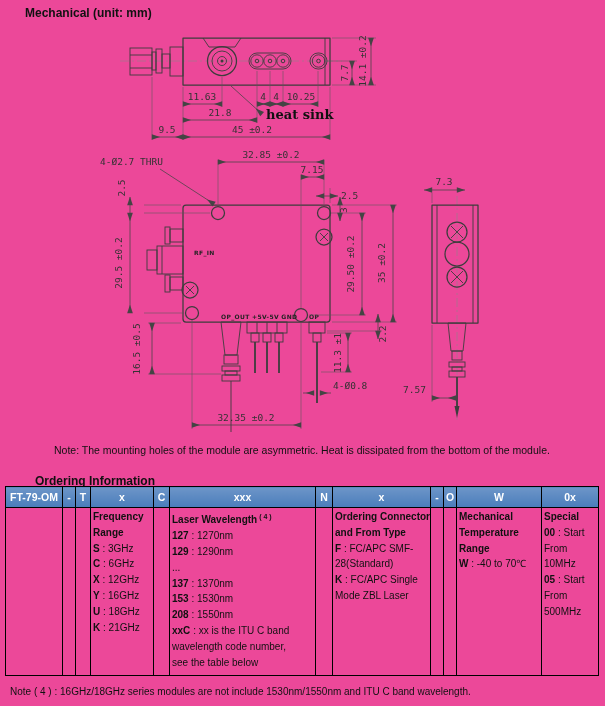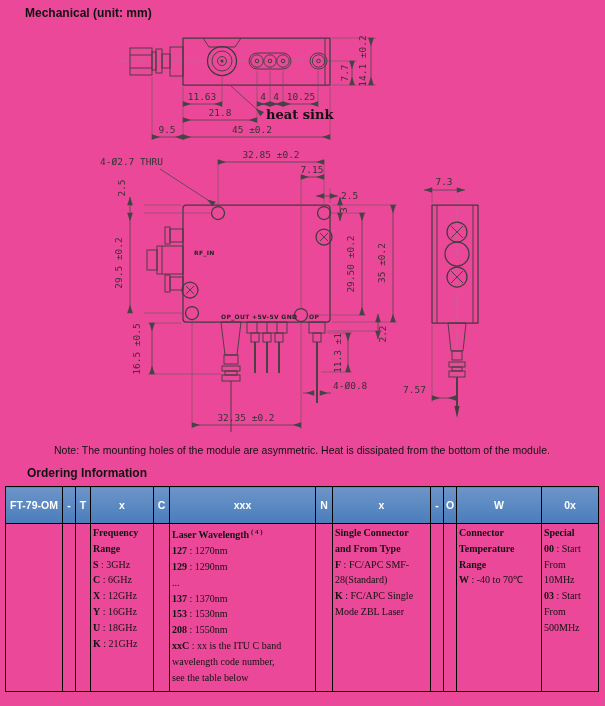--- a/index.html
+++ b/index.html
@@ -1,19 +1,19 @@
 <!DOCTYPE html>
 <html><head>
 <meta charset="utf-8">
 <style>
   html,body{margin:0;padding:0;background:#fff;}
   .page{position:relative;width:605px;height:706px;background:#ec4899;overflow:hidden;
         font-family:"Liberation Sans",sans-serif;color:#111;}
   .h-title{position:absolute;left:25px;top:6px;font-size:12px;font-weight:bold;margin:0;}
-  .h-order{position:absolute;left:27px;top:466px;font-size:12px;font-weight:bold;margin:0;}
+  .h-order{position:absolute;left:27px;top:466px;font-size:12px;font-weight:bold;margin:8px;}
   .note{position:absolute;left:28px;top:444px;font-size:10.5px;margin:0;white-space:nowrap;padding-left:26px;}
   .footnote{position:absolute;left:10px;top:686px;font-size:10px;margin:0;white-space:nowrap;}
   .drawing{position:absolute;left:0;top:28px;}
 
   
   .b  {fill:none;stroke:#3d3d3d;stroke-width:1.25;stroke-linejoin:round;}
   .b2 {fill:none;stroke:#3d3d3d;stroke-width:.9;}
   .ext{stroke:#5a5a5a;stroke-width:.55;}
   .dim{stroke:#444;stroke-width:.75;}
   .cl {stroke:#8a8a8a;stroke-width:.55;stroke-dasharray:9 3 2 3;}
@@ -23,23 +23,23 @@
   .ds {marker-start:url(#arr);}
   .dl {font:9.5px "DejaVu Sans Mono",monospace;fill:#333;text-anchor:middle;}
   .dls{text-anchor:start;}
   .hs {font:bold 13px "DejaVu Serif",serif;fill:#111;text-anchor:start;}
   .lbl{font:bold 6px "DejaVu Sans",sans-serif;fill:#222;letter-spacing:.35px;text-anchor:start;}
 
   
   .otable{position:absolute;left:5px;top:486px;border-collapse:collapse;table-layout:fixed;
           width:593px;font-family:"Liberation Sans",sans-serif;}
   .otable th{background:linear-gradient(#6d95c8,#4a7dbb);color:#fff;font-weight:bold;font-size:10.5px;
-          border:1px solid #000;height:20px;padding:8px 1px;text-align:center;overflow:hidden;}
+          border:1px solid #000;height:20px;padding:0 1px;text-align:center;overflow:hidden;}
   .otable td{border:1px solid #000;vertical-align:top;font-size:10px;padding:1px 2px;overflow:hidden;}
-  .otable tbody tr{height:168px;font-family:Liberation Serif, serif;}
+  .otable tbody tr{height:168px;}
   .otable .cl-line{line-height:15.8px;white-space:nowrap;}
   .otable sup{font-size:7px;font-weight:bold;}
   .c0{width:57px}.c1{width:13px}.c2{width:15px}.c3{width:63px}.c4{width:16px}.c5{width:146px}
   .c6{width:17px}.c7{width:98px}.c8{width:13px}.c9{width:13px}.c10{width:85px}.c11{width:57px}
 </style>
 </head>
 <body>
 
 <div class="page">
 
@@ -331,42 +331,43 @@
             <div class="cl-line">...</div>
             <div class="cl-line"><b>137</b> : 1370nm</div>
             <div class="cl-line"><b>153</b> : 1530nm</div>
             <div class="cl-line"><b>208</b> : 1550nm</div>
             <div class="cl-line"><b>xxC</b> : xx is the ITU C band</div>
             <div class="cl-line">wavelength code number,</div>
             <div class="cl-line">see the table below</div>
           </td>
         <td></td>
         <td>
-            <div class="cl-line"><b>Single Connector</b></div>
+            <div class="cl-line"><b>Ordering Connector</b></div>
             <div class="cl-line"><b>and From Type</b></div>
             <div class="cl-line"><b>F</b> : FC/APC SMF-</div>
             <div class="cl-line">28(Standard)</div>
             <div class="cl-line"><b>K</b> : FC/APC Single</div>
             <div class="cl-line">Mode ZBL Laser</div>
           </td>
         <td></td>
         <td></td>
         <td>
-            <div class="cl-line"><b>Connector</b></div>
+            <div class="cl-line"><b>Mechanical</b></div>
             <div class="cl-line"><b>Temperature</b></div>
             <div class="cl-line"><b>Range</b></div>
             <div class="cl-line"><b>W</b> : -40 to 70℃</div>
           </td>
         <td>
             <div class="cl-line"><b>Special</b></div>
             <div class="cl-line"><b>00</b> : Start</div>
             <div class="cl-line">From</div>
             <div class="cl-line">10MHz</div>
-            <div class="cl-line"><b>03</b> : Start</div>
+            <div class="cl-line"><b>05</b> : Start</div>
             <div class="cl-line">From</div>
             <div class="cl-line">500MHz</div>
           </td>
       </tr>
     </tbody>
   </table>
 
+  <p class="footnote">Note ( 4 ) : 16GHz/18GHz series modules are not include 1530nm/1550nm and ITU C band wavelength.</p>
 
 </div>
 
 </body></html>

